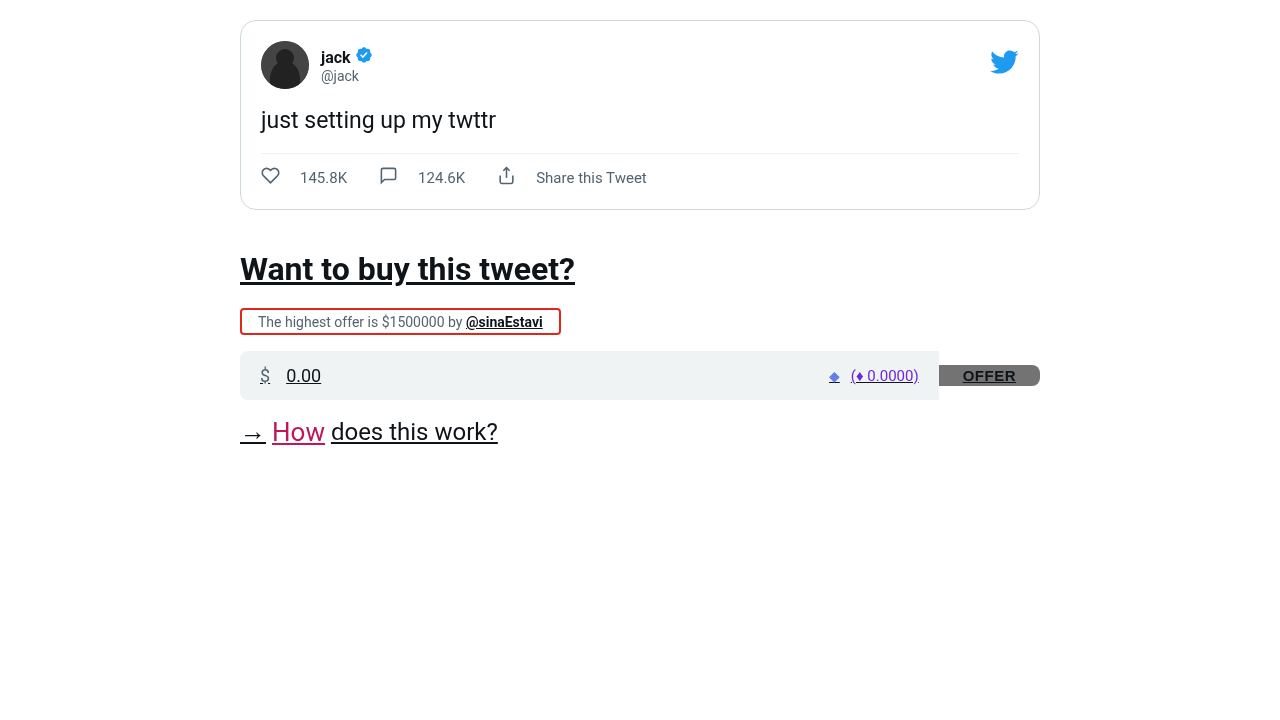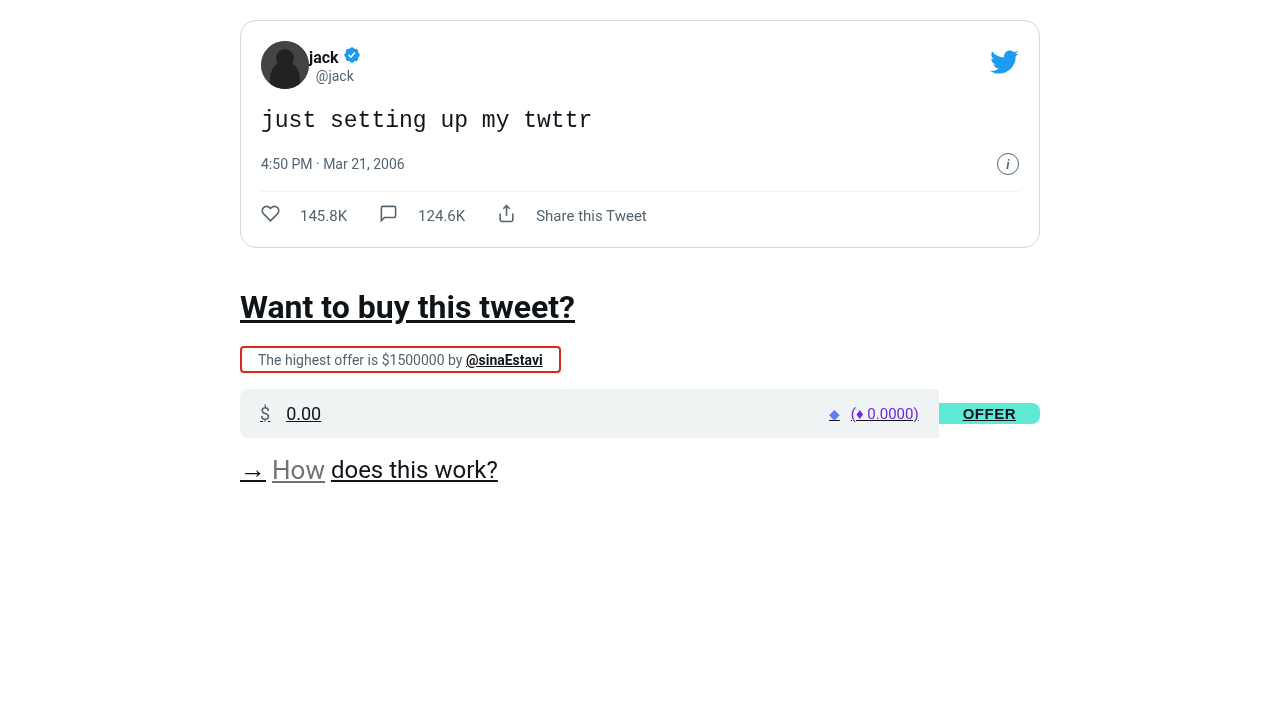--- a/index.html
+++ b/index.html
@@ -33,20 +33,21 @@
     .tweet-header {
       display: flex;
       align-items: center;
       justify-content: space-between;
       margin-bottom: 16px;
     }
 
     .tweet-author {
       display: flex;
       align-items: center;
+      gap: 12px;
     }
 
     .avatar {
       width: 48px;
       height: 48px;
       border-radius: 50%;
       background: #555;
       overflow: hidden;
       flex-shrink: 0;
     }
@@ -104,35 +105,33 @@
     }
 
     .verified-badge {
       color: #1d9bf0;
       font-size: 16px;
     }
 
     .author-handle {
       font-size: 14px;
       color: #536471;
-      text-align: center;
     }
 
     .twitter-logo {
       color: #1d9bf0;
       font-size: 28px;
     }
 
     .tweet-content {
       font-size: 23px;
       font-weight: 400;
       color: #0f1419;
       margin-bottom: 16px;
       line-height: 1.4;
-      font-family: Liberation Mono, monospace;
     }
 
     .tweet-meta {
       display: flex;
       align-items: center;
       justify-content: space-between;
       margin-bottom: 16px;
     }
 
     .tweet-timestamp {
@@ -266,21 +265,21 @@
       align-items: center;
       gap: 4px;
     }
 
     .eth-diamond {
       color: #627eea;
       font-size: 14px;
     }
 
     .offer-button {
-      background: #5eead4;
+      background: #737373;
       color: #0f1419;
       border: none;
       border-radius: 0 8px 8px 0;
       padding: 2px 24px;
       font-size: 15px;
       font-weight: 700;
       cursor: pointer;
       letter-spacing: 0.5px;
     }
 
@@ -298,21 +297,21 @@
     }
 
     .arrow-text {
       font-size: 26px;
       color: #0f1419;
       font-weight: 400;
     }
 
     .how-link {
       font-size: 26px;
-      color: #737373;
+      color: #be185d;
       text-decoration: underline;
       font-weight: 400;
       cursor: pointer;
     }
 
     .does-text {
       font-size: 24px;
       color: #0f1419;
       font-weight: 400;
     }
@@ -343,24 +342,20 @@
       </div>
       <div class="twitter-logo">
         <svg width="30" height="30" viewBox="0 0 24 24" fill="#1d9bf0">
           <path d="M23.643 4.937c-.835.37-1.732.62-2.675.733.962-.576 1.7-1.49 2.048-2.578-.9.534-1.897.922-2.958 1.13-.85-.904-2.06-1.47-3.4-1.47-2.572 0-4.658 2.086-4.658 4.66 0 .364.042.718.12 1.06-3.873-.195-7.304-2.05-9.602-4.868-.4.69-.63 1.49-.63 2.342 0 1.616.823 3.043 2.072 3.878-.764-.025-1.482-.234-2.11-.583v.06c0 2.257 1.605 4.14 3.737 4.568-.392.106-.803.162-1.227.162-.3 0-.593-.028-.877-.082.593 1.85 2.313 3.198 4.352 3.234-1.595 1.25-3.604 1.995-5.786 1.995-.376 0-.747-.022-1.112-.065 2.062 1.323 4.51 2.093 7.14 2.093 8.57 0 13.255-7.098 13.255-13.254 0-.2-.005-.402-.014-.602.91-.658 1.7-1.477 2.323-2.41z"></path>
         </svg>
       </div>
     </div>
 
     <div class="tweet-content">just setting up my twttr</div>
 
-    <div class="tweet-meta">
-      <span class="tweet-timestamp">4:50 PM · Mar 21, 2006</span>
-      <div class="info-icon">i</div>
-    </div>
 
     <hr class="tweet-divider">
 
     <div class="tweet-actions">
       <div class="action-item">
         <span class="action-icon">
           <svg width="19" height="19" viewBox="0 0 24 24" fill="none" stroke="#536471" stroke-width="2">
             <path d="M20.84 4.61a5.5 5.5 0 0 0-7.78 0L12 5.67l-1.06-1.06a5.5 5.5 0 0 0-7.78 7.78l1.06 1.06L12 21.23l7.78-7.78 1.06-1.06a5.5 5.5 0 0 0 0-7.78z"></path>
           </svg>
         </span>

